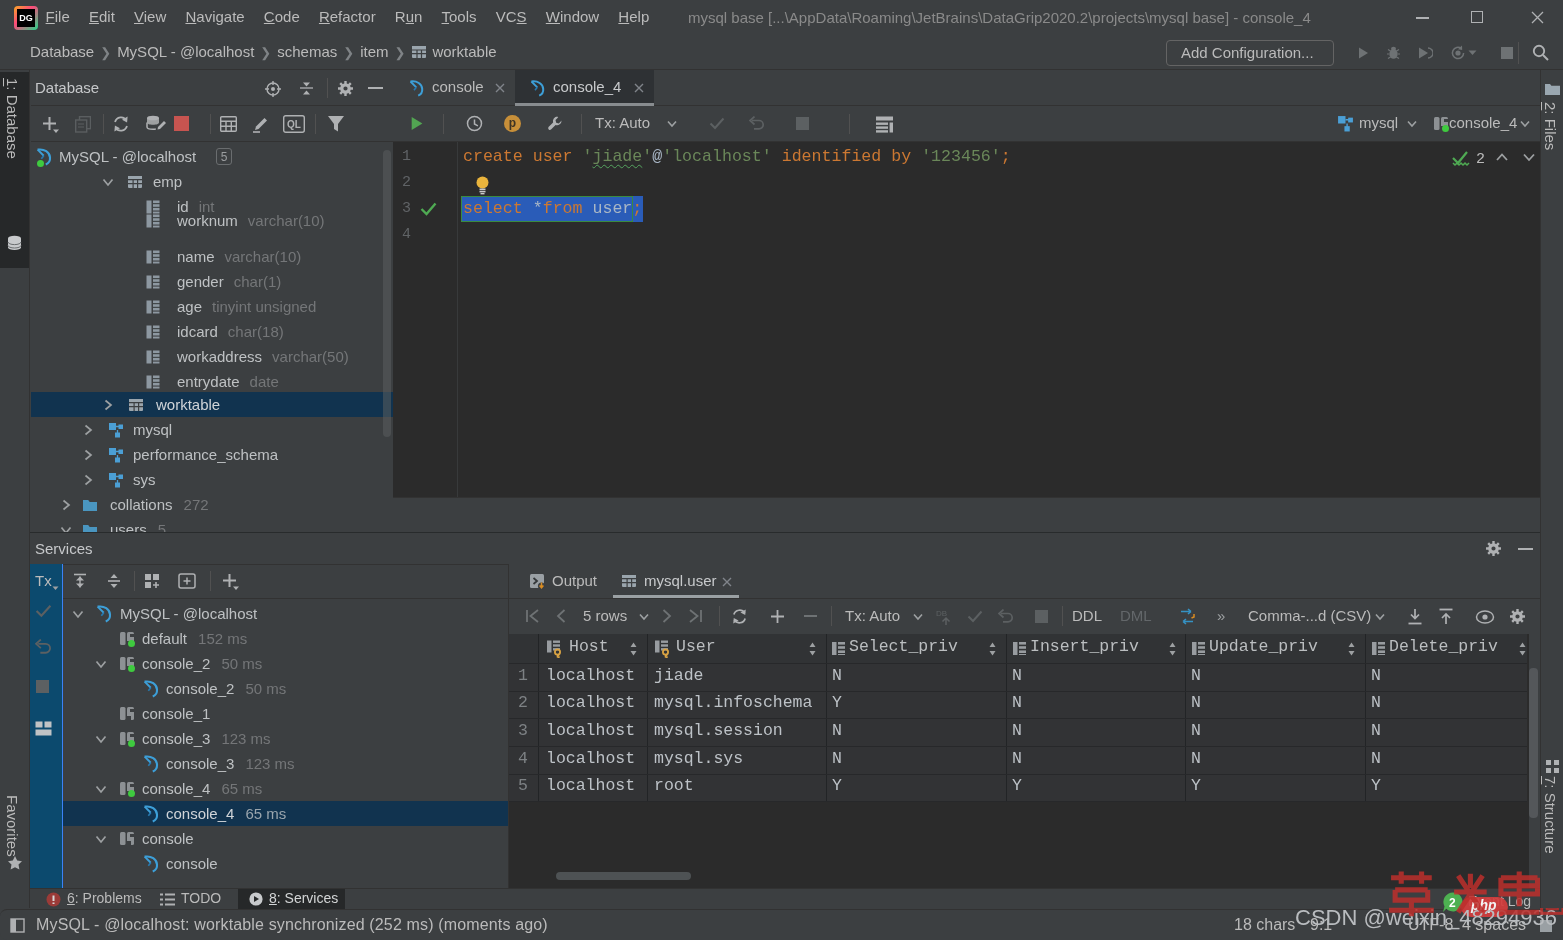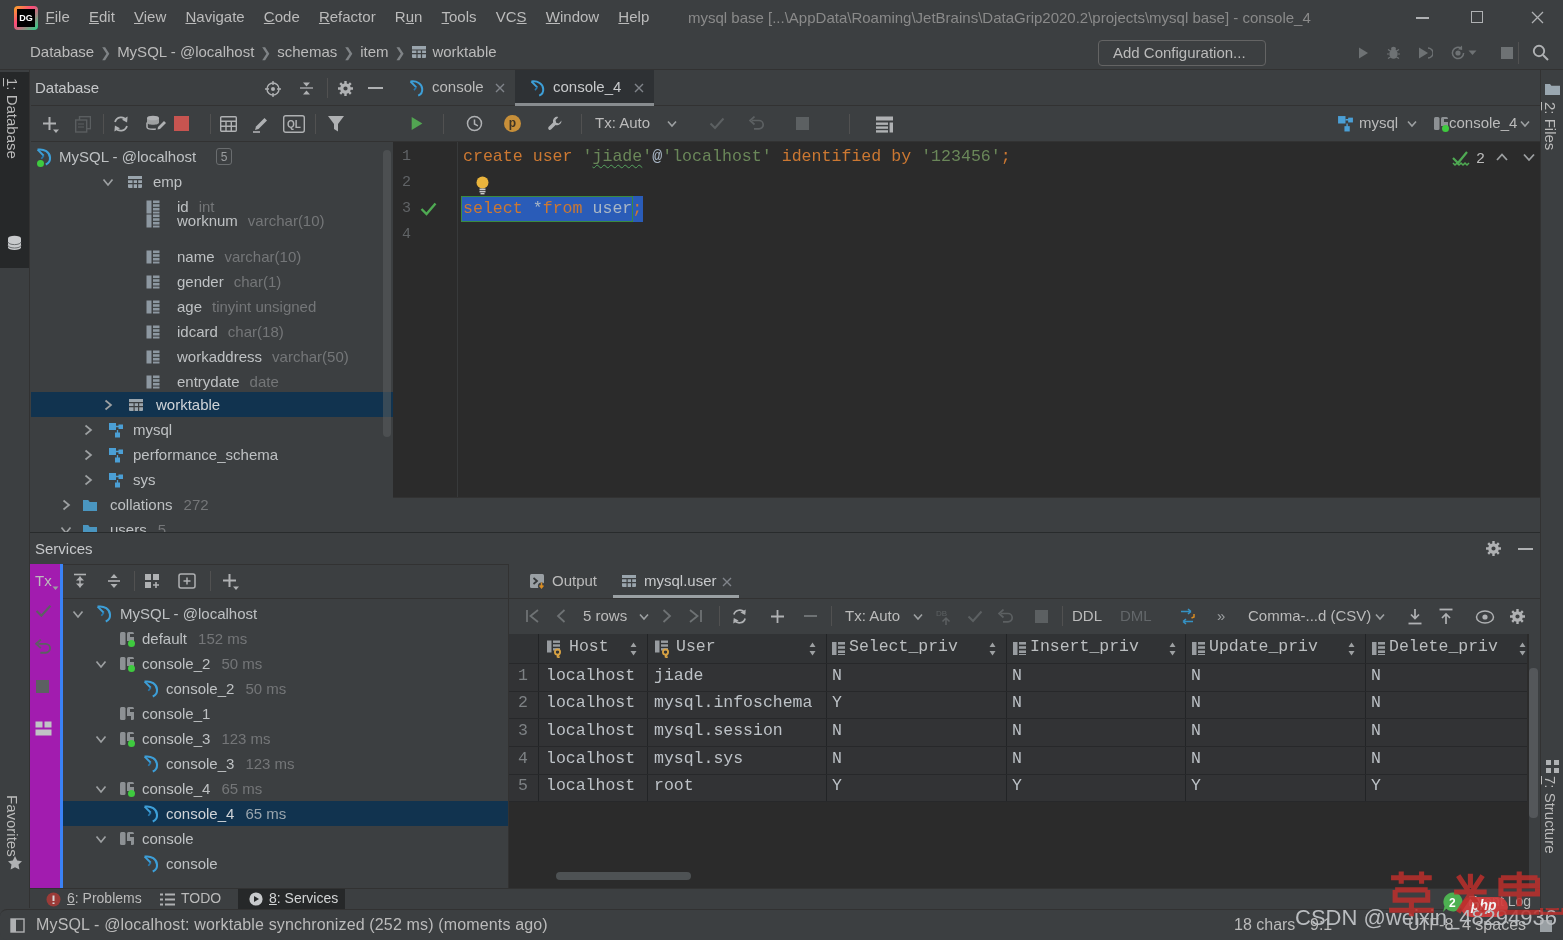--- a/index.html
+++ b/index.html
@@ -115,21 +115,21 @@
       <path d="M1 1 L12 12 M12 1 L1 12" stroke="#afb1b3" stroke-width="1.3"></path>
       </svg>
   </div>
 
   <div class="abs" id="crumbbar" style="left:0;top:36px;width:1563px;height:34px;background:#3c3f41;border-bottom:1px solid #323232;">
     <div class="abs ui" id="crumbs" style="left:30px;top:7px;">Database<span class="crumb-sep">❯</span>MySQL - @localhost<span class="crumb-sep">❯</span>schemas<span class="crumb-sep">❯</span>item<span class="crumb-sep">❯</span><svg style="display:inline-block;vertical-align:-3px;margin-right:5px" width="16" height="16" viewBox="0 0 16 16">
           <rect x="1" y="2" width="14" height="12" rx="1" fill="#9aa5ad"></rect>
           <path d="M1 6 h14 M6 6 v8 M10.5 6 v8 M1 9.7 h14" stroke="#3c3f41" stroke-width="1.2"></path>
           <rect x="1" y="2" width="14" height="3" fill="#9aa5ad"></rect>
         </svg>worktable</div>
-    <div class="abs" style="left:1098px;top:4px;width:168px;height:26px;border:1px solid #646464;border-radius:4px;">
+    <div class="abs" style="left:1166px;top:4px;width:168px;height:26px;border:1px solid #646464;border-radius:4px;">
       <div class="abs ui" style="left:14px;top:3px;">Add Configuration...</div>
     </div>
     <div class="abs" id="runicons" style="left:0;top:0;width:1563px;height:34px;">
       <svg class="abs" style="left:1356px;top:10px;" width="14" height="14" viewBox="0 0 14 14">
           <path d="M3 1.5 L12 7 L3 12.5 Z" fill="#6e7274"></path>
         </svg>
       <svg class="abs" style="left:1386px;top:9px;" width="15" height="15" viewBox="0 0 15 15">
           <ellipse cx="7.5" cy="9" rx="4.2" ry="4.8" fill="#6e7274"></ellipse>
           <ellipse cx="7.5" cy="3.8" rx="2.5" ry="2" fill="#6e7274"></ellipse>
           <path d="M1 9 h2 M12 9 h2 M2 4.5 l2.5 1.5 M13 4.5 l-2.5 1.5 M2 13.5 l2.5-1.5 M13 13.5 l-2.5-1.5" stroke="#6e7274" stroke-width="1.2"></path>
@@ -481,21 +481,21 @@
   </div>
 
   <div class="abs" id="services" style="left:0;top:532px;width:1563px;height:356px;background:#3c3f41;border-top:1px solid #282b2c;">
     <div class="abs ui" style="left:35px;top:7px;color:#c6c8ca;">Services</div>
     <svg class="abs" style="left:1485px;top:7px;" width="17" height="17">
         <use href="#i-gear"></use>
       </svg>
     <div class="abs" style="left:1518px;top:15px;width:15px;height:2px;background:#afb1b3;"></div>
     <div class="abs" style="left:0;top:31px;width:1563px;height:1px;background:#323232;"></div>
 
-    <div class="abs" style="left:30px;top:31px;width:33px;height:325px;background:#a21caf;border-right:3px solid #3b82f6;">
+    <div class="abs" style="left:30px;top:31px;width:33px;height:325px;background:#0c4a6e;border-right:1px solid #3b82f6;">
       <span class="abs ui" style="left:5px;top:8px;">Tx</span>
         <svg class="abs" style="left:22px;top:22px;" width="7" height="5" viewBox="0 0 7 5">
           <path d="M0.5 0.5 L3.5 4 L6.5 0.5 Z" fill="#9da0a2"></path>
         </svg>
       <svg class="abs" style="left:5px;top:40px;" width="17" height="14" viewBox="0 0 16 13">
           <path d="M1.5 6.5 L6 11 L14.5 1.5" stroke="#5c6062" stroke-width="2" fill="none"></path>
         </svg>
       <svg class="abs" style="left:5px;top:75px;" width="17" height="16" viewBox="0 0 16 15">
           <path d="M3 4.5 H10 a4.2 4.2 0 0 1 0 8.4 H5" stroke="#5c6062" stroke-width="1.7" fill="none"></path>
           <path d="M5.5 0.5 L1 4.5 L5.5 8.5" fill="none" stroke="#5c6062" stroke-width="1.7"></path>

